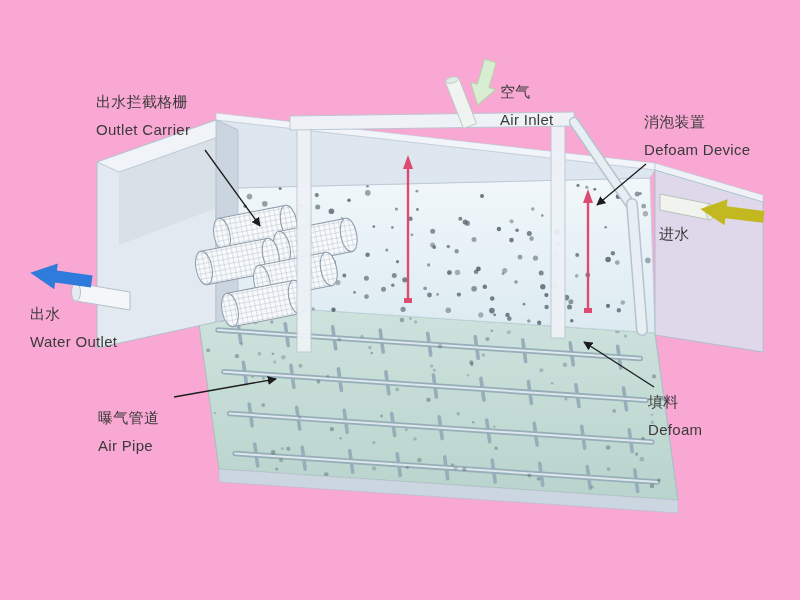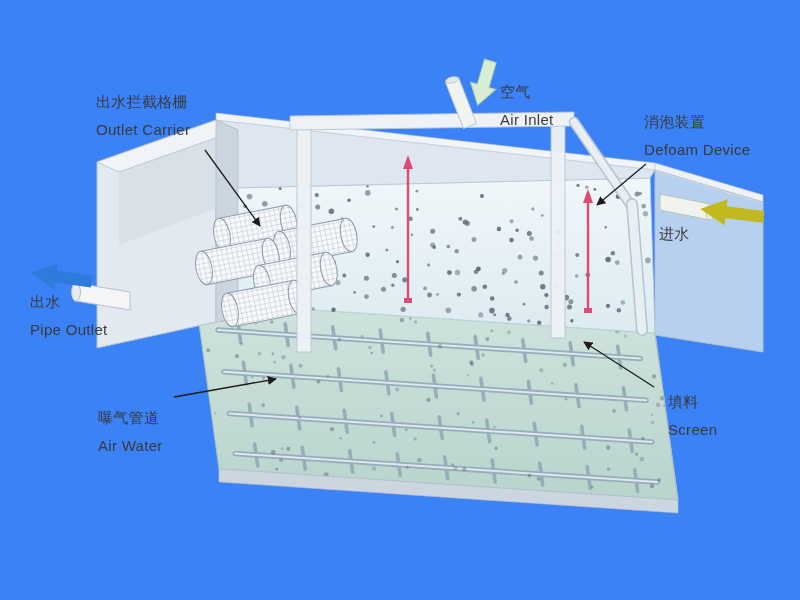--- a/index.html
+++ b/index.html
@@ -1,17 +1,17 @@
 <!DOCTYPE html>
 <html><head>
 <meta charset="utf-8">
 <style>
   html,body{margin:0;padding:0;background:#fff;}
   .stage{
-    position:relative;width:800px;height:600px;background:#3b82f6;overflow:hidden;
+    position:relative;width:800px;height:600px;background:#f9a8d4;overflow:hidden;
     font-family:"Liberation Sans","DejaVu Sans",sans-serif;
   }
   .stage svg{position:absolute;left:0;top:0;}
   .lbl{
     position:absolute;color:#3a3a3a;font-size:15px;line-height:28px;
     white-space:nowrap;letter-spacing:.3px;
   }
 </style>
 </head>
 <body>
@@ -420,25 +420,25 @@
     <div>消泡装置</div>
     <div>Defoam Device</div>
   </div>
   <div class="lbl" style="left:500px;top:78px">
     <div>空气</div>
     <div>Air Inlet</div>
   </div>
   <div class="lbl" style="left:659px;top:220px">
     <div>进水</div>
   </div>
-  <div class="lbl" style="left:30px;top:288px">
+  <div class="lbl" style="left:30px;top:300px">
     <div>出水</div>
-    <div>Pipe Outlet</div>
+    <div>Water Outlet</div>
   </div>
   <div class="lbl" style="left:98px;top:404px">
     <div>曝气管道</div>
-    <div>Air Water</div>
-  </div>
-  <div class="lbl" style="left:668px;top:388px">
+    <div>Air Pipe</div>
+  </div>
+  <div class="lbl" style="left:648px;top:388px">
     <div>填料</div>
-    <div>Screen</div>
+    <div>Defoam</div>
   </div>
 </div>
 
 </body></html>

